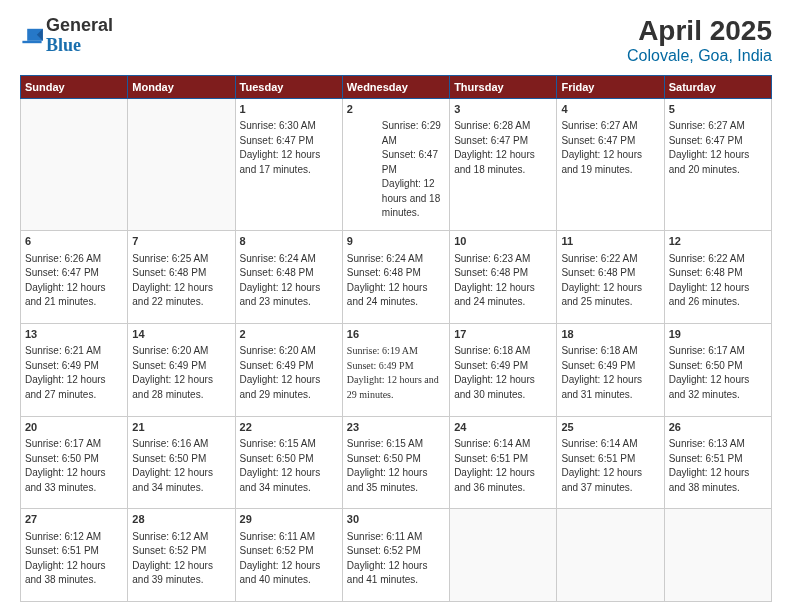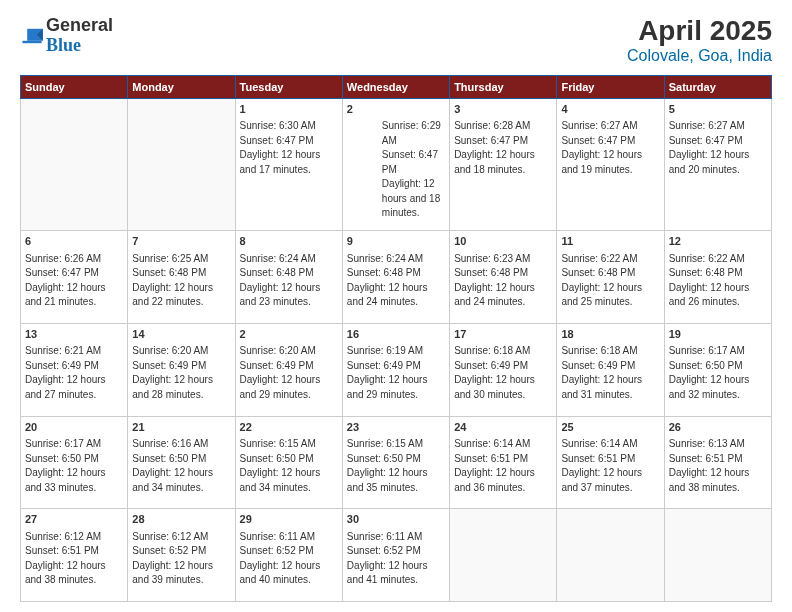--- a/index.html
+++ b/index.html
@@ -226,21 +226,21 @@
 Daylight: 12 hours and 28 minutes.</div>
           </td>
           <td>
             <span class="day-num">2</span>
             <div class="day-info" style="white-space: pre-line;">Sunrise: 6:20 AM
 Sunset: 6:49 PM
 Daylight: 12 hours and 29 minutes.</div>
           </td>
           <td>
             <span class="day-num">16</span>
-            <div class="day-info" style="white-space: pre-line;">Sunrise: 6:19 AM
+            <div class="day-info" style="white-space: pre-line; font-family: Liberation Serif, serif;">Sunrise: 6:19 AM
 Sunset: 6:49 PM
 Daylight: 12 hours and 29 minutes.</div>
           </td>
           <td>
             <span class="day-num">17</span>
             <div class="day-info" style="white-space: pre-line;">Sunrise: 6:18 AM
 Sunset: 6:49 PM
 Daylight: 12 hours and 30 minutes.</div>
           </td>
           <td>

